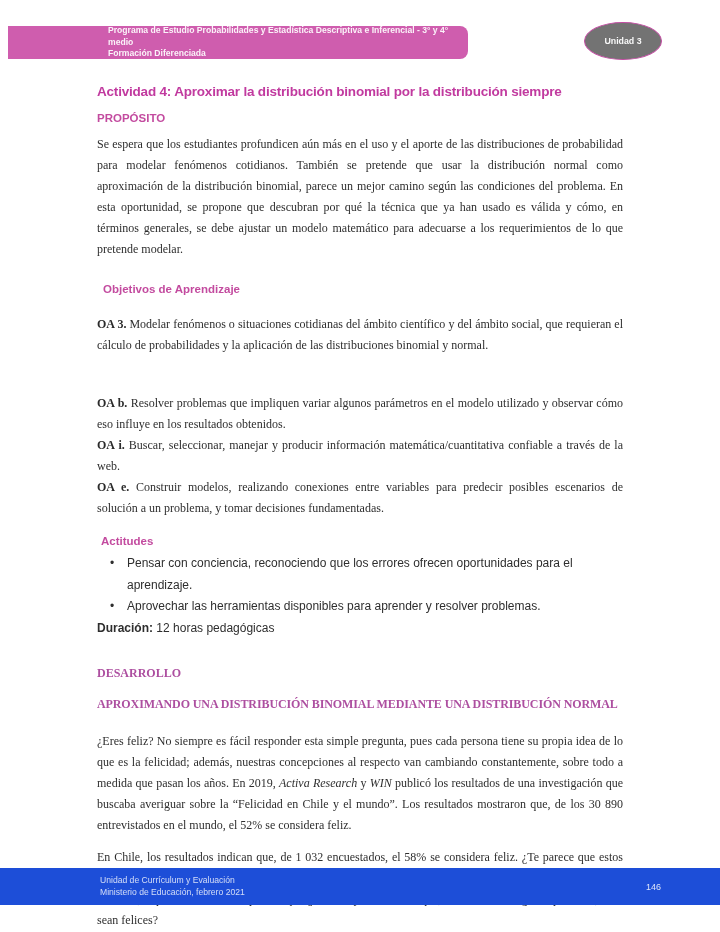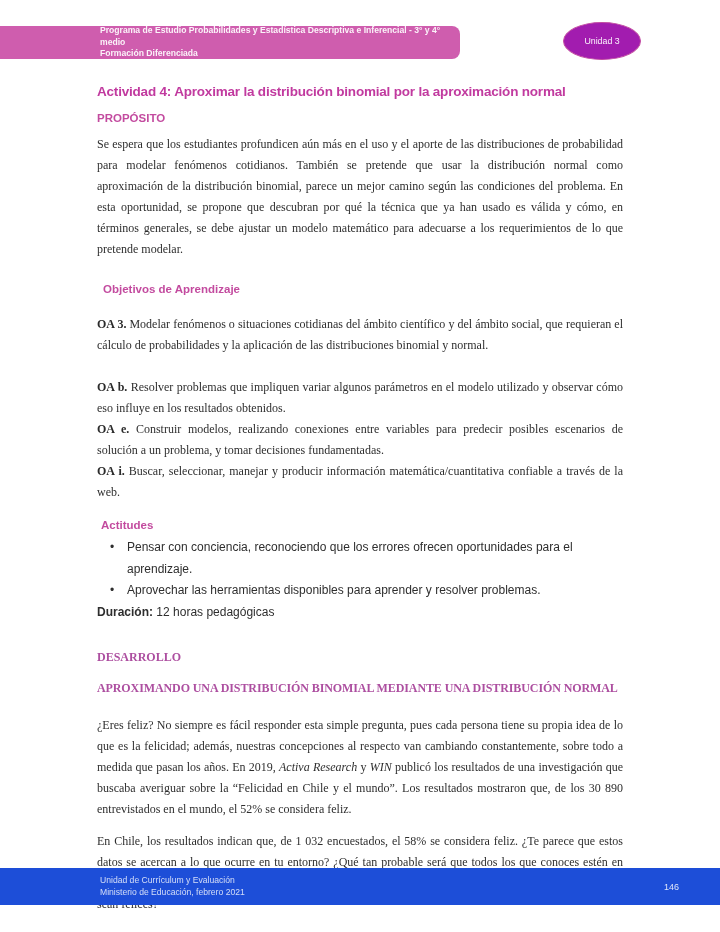--- a/index.html
+++ b/index.html
@@ -6,40 +6,40 @@
   .page{
     position:relative;
     width:720px;height:932px;
     background:#ffffff;
     font-family:"Liberation Sans", sans-serif;
     color:#2e2e2e;
     overflow:hidden;
   }
   
   .header-band{
-    position:absolute;left:0;top:26px;
+    position:absolute;left:8px;top:26px;
     width:460px;height:33px;
     background:#cf5dae;
     border-radius:0 8px 8px 0;
     display:flex;align-items:center;
   }
   .header-band .header-text{
     margin-left:100px;
     font-size:8.6px;line-height:11.5px;
     color:rgba(255,255,255,0.92);
     font-weight:bold;
   }
   .unit-badge{
-    position:absolute;left:563px;top:22px;
+    position:absolute;left:584px;top:22px;
     width:76px;height:36px;
-    background:#a21caf;
+    background:#737373;
     border:1px solid #c24da2;
     border-radius:50%;
     display:flex;align-items:center;justify-content:center;
-    font-size:8.8px;font-weight:normal;
+    font-size:8.8px;font-weight:bold;
     color:rgba(255,255,255,0.95);
   }
   
   .content{
     position:absolute;left:97px;top:84px;width:526px;
   }
   .doc-title{
     font-size:13.5px;font-weight:bold;letter-spacing:-0.2px;
     color:#c13a9f;margin:0 0 13px 0;
   }
@@ -50,21 +50,21 @@
   .h-purple{
     font-size:12px;font-weight:bold;
     color:#ad4fa0;margin:0;font-family:Liberation Serif, serif;
   }
   .body-p{
     font-size:12px;line-height:21px;
     text-align:justify;margin:0;font-family:Liberation Serif, serif;
   }
   .mb-proposito{margin-bottom:23px;}
   .h-objetivos{margin:0 0 0 6px;padding-bottom:19px;}
-  .oa3-block{margin-bottom:21px;}
+  .oa3-block{margin-bottom:37px;}
   .oa-group{margin-bottom:16px;}
   .h-actitudes{margin:0 0 6px 4px;}
   .bullet-list{margin:0;}
   .bullet-row{display:flex;font-size:12px;line-height:21.5px;}
   .bullet-dot{width:17px;text-align:left;padding-left:13px;flex:0 0 auto;}
   .duracion{font-size:12px;line-height:21.5px;margin:0 0 27px 0;}
   .h-desarrollo{margin-bottom:16px;}
   .h-aprox{margin-bottom:19px;letter-spacing:-0.1px;}
   .para-gap{margin-bottom:11px;}
   b.inline-label{color:#2b2b2b;}
@@ -75,52 +75,52 @@
     width:720px;height:37px;
     background:#1d4ed8;
     display:flex;align-items:center;justify-content:space-between;
   }
   .footer-text{
     margin-left:100px;
     font-size:8.6px;line-height:11.5px;
     color:rgba(255,255,255,0.8);
   }
   .footer-page{
-    margin-right:41px;
+    margin-right:59px;
     font-size:9px;color:rgba(255,255,255,0.85);
   }
 </style>
 </head>
 <body>
 
 <div class="page">
 
   <div class="header-band">
     <div class="header-text">
       <div>Programa de Estudio Probabilidades y Estadística Descriptiva e Inferencial - 3° y 4° medio</div>
       <div>Formación Diferenciada</div>
     </div>
   </div>
   <div class="unit-badge">Unidad 3</div>
 
   <div class="content">
 
-    <h1 class="doc-title">Actividad 4: Aproximar la distribución binomial por la aproximación normal</h1>
+    <h1 class="doc-title">Actividad 4: Aproximar la distribución binomial por la distribución siempre</h1>
 
     <h2 class="h-magenta">PROPÓSITO</h2>
     <p class="body-p mb-proposito">Se espera que los estudiantes profundicen aún más en el uso y el aporte de las distribuciones de probabilidad para modelar fenómenos cotidianos. También se pretende que usar la distribución normal como aproximación de la distribución binomial, parece un mejor camino según las condiciones del problema. En esta oportunidad, se propone que descubran por qué la técnica que ya han usado es válida y cómo, en términos generales, se debe ajustar un modelo matemático para adecuarse a los requerimientos de lo que pretende modelar.</p>
 
     <h2 class="h-magenta h-objetivos">Objetivos de Aprendizaje</h2>
 
     <p class="body-p oa3-block"><b class="inline-label">OA 3.</b><span> Modelar fenómenos o situaciones cotidianas del ámbito científico y del ámbito social, que requieran el cálculo de probabilidades y la aplicación de las distribuciones binomial y normal.</span></p>
 
     <div class="oa-group">
       <p class="body-p"><b class="inline-label">OA b.</b><span> Resolver problemas que impliquen variar algunos parámetros en el modelo utilizado y observar cómo eso influye en los resultados obtenidos.</span></p>
+      <p class="body-p"><b class="inline-label">OA i.</b><span> Buscar, seleccionar, manejar y producir información matemática/cuantitativa confiable a través de la web.</span></p>
       <p class="body-p"><b class="inline-label">OA e.</b><span> Construir modelos, realizando conexiones entre variables para predecir posibles escenarios de solución a un problema, y tomar decisiones fundamentadas.</span></p>
-      <p class="body-p"><b class="inline-label">OA i.</b><span> Buscar, seleccionar, manejar y producir información matemática/cuantitativa confiable a través de la web.</span></p>
     </div>
 
     <h2 class="h-magenta h-actitudes">Actitudes</h2>
     <div class="bullet-list">
       <div class="bullet-row">
         <span class="bullet-dot">•</span>
         <span>Pensar con conciencia, reconociendo que los errores ofrecen oportunidades para el aprendizaje.</span>
       </div>
       <div class="bullet-row">
         <span class="bullet-dot">•</span>

